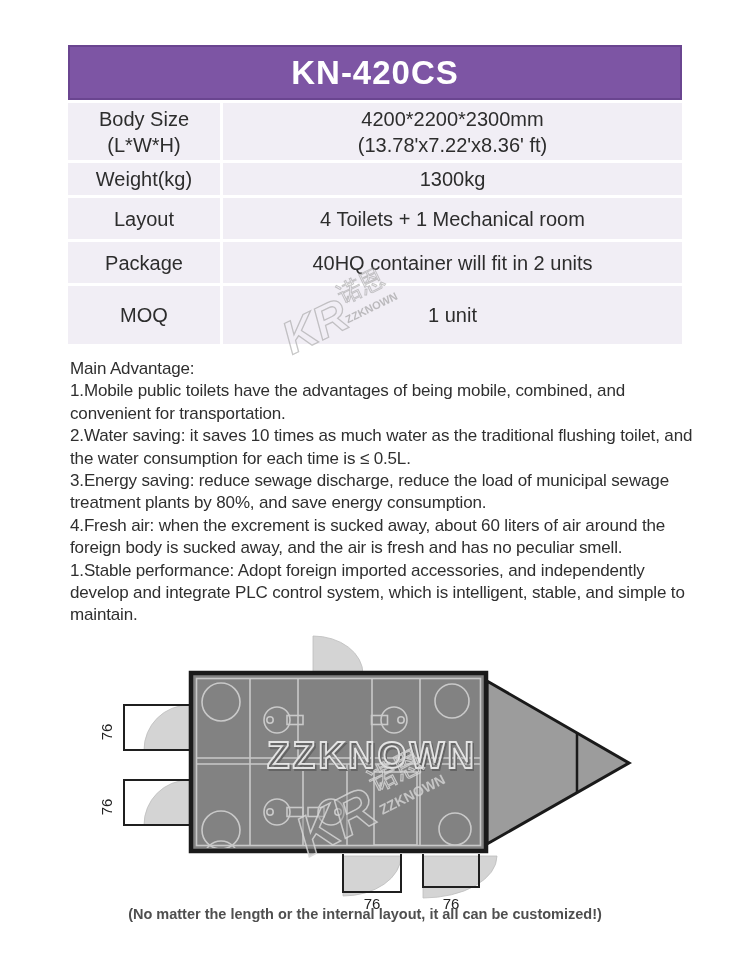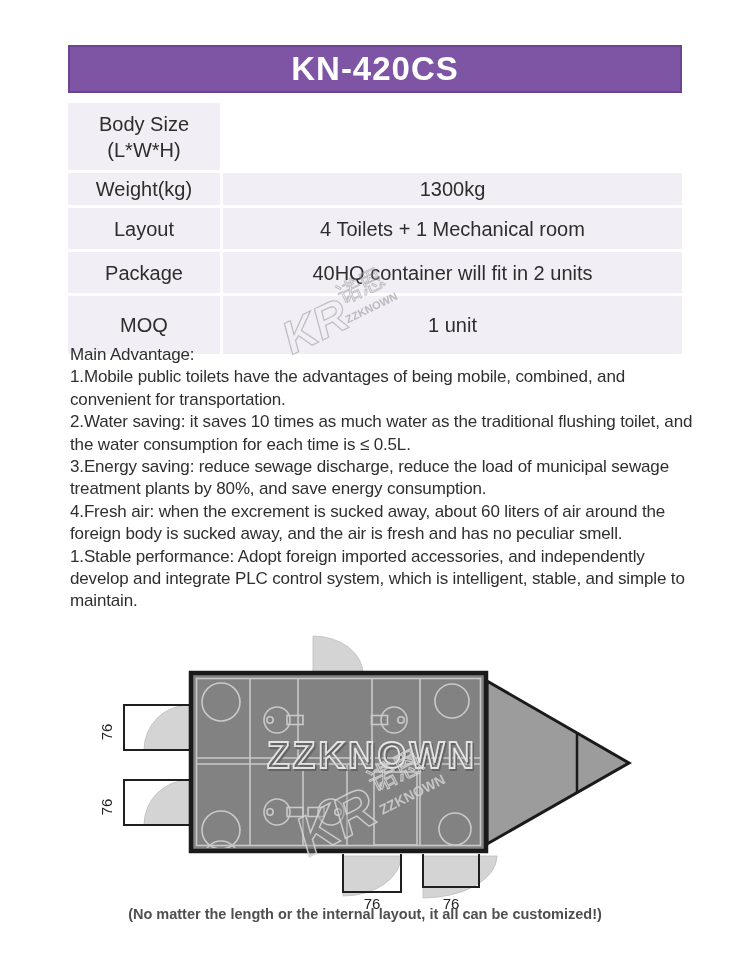--- a/index.html
+++ b/index.html
@@ -2,59 +2,63 @@
 <html><head>
 <meta charset="utf-8">
 <style>
   html,body{margin:0;padding:0;}
   body{
     width:750px;height:956px;background:#ffffff;position:relative;
     font-family:"Liberation Sans","DejaVu Sans",sans-serif;
     -webkit-font-smoothing:antialiased;overflow:hidden;
   }
   .header{
-    position:absolute;left:68px;top:45px;width:614px;height:48px;
+    position:absolute;left:68px;top:45px;width:614px;height:55px;
     background:#7d55a4;border:2px solid #6a4590;box-sizing:border-box;
     display:flex;align-items:center;justify-content:center;
     color:#ffffff;font-size:33px;font-weight:bold;letter-spacing:1px;
   }
   .spec-table{position:absolute;left:68px;top:103px;width:614px;}
   .row{display:flex;margin-bottom:3px;}
   .cell{
     background:#f1eef5;display:flex;flex-direction:column;
     align-items:center;justify-content:center;
     color:#2d2d2d;font-size:20px;line-height:26px;text-align:center;
   }
   .cell.label{width:152px;margin-right:3px;}
   .cell.value{flex:1;}
-  .row:nth-child(1) .cell{height:67px;}
+  .row:nth-child(1) .cell{height:57px;}
   .row:nth-child(2) .cell{height:32px;}
   .row:nth-child(3) .cell{height:41px;}
   .row:nth-child(4) .cell{height:41px;}
   .row:nth-child(5) .cell{height:58px;}
   .advantages{
-    position:absolute;left:70px;top:344px;width:632px;
+    position:absolute;left:70px;top:358px;width:632px;
     font-size:17px;line-height:22.4px;color:#2f2f2f;letter-spacing:-0.15px;
   }
   .tbl-watermark{position:absolute;left:266px;top:258px;width:170px;height:100px;opacity:0.55;pointer-events:none;}
   .floor-plan{position:absolute;left:95px;top:618px;width:570px;height:307px;}
   svg text{font-family:"Liberation Sans","DejaVu Sans",sans-serif;}
 </style>
 </head>
 <body>
 
 <div class="header">
   <span>KN-420CS</span>
 </div>
 
 <div class="spec-table">
   <div class="row">
     <div class="cell label">
       <span>Body Size</span>
       <span>(L*W*H)</span>
+    </div>
+    <div class="cell value">
+      <span>4200*2200*2300mm</span>
+      <span>(13.78'x7.22'x8.36' ft)</span>
     </div>
   </div>
   <div class="row">
     <div class="cell label">
       <span>Weight(kg)</span>
     </div>
     <div class="cell value">
       <span>1300kg</span>
     </div>
   </div>

